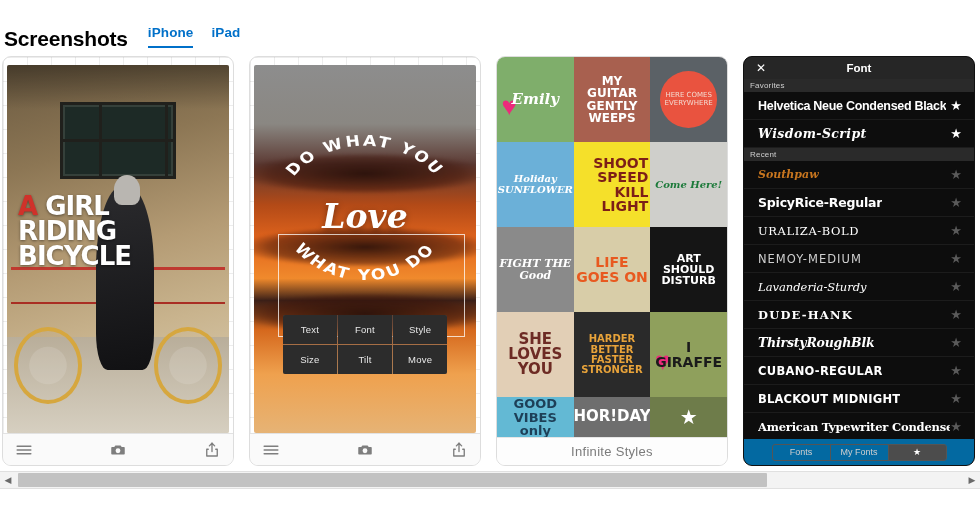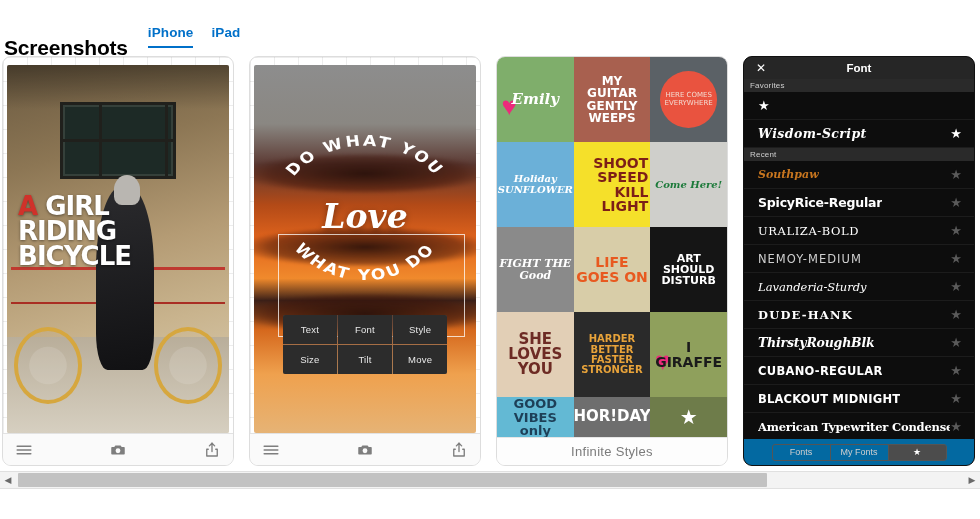--- a/index.html
+++ b/index.html
@@ -11,21 +11,21 @@
   }
 
   
   .header {
     position: absolute; left: 0; top: 0;
     width: 980px; height: 50px;
     display: flex; align-items: flex-start;
   }
   .page-title {
     font-size: 21px; font-weight: bold; color: #000;
-    margin-left: 4px; margin-top: 36px; letter-spacing: -0.2px;
+    margin-left: 4px; margin-top: 27px; letter-spacing: -0.2px;
   }
   .tabs { display: flex; margin-top: 25px; margin-left: 20px; gap: 18px; }
   .tab {
     font-size: 13.5px; color: #0070c9; font-weight: bold;
     padding-bottom: 6px; cursor: pointer; letter-spacing: 0.1px;
   }
   .tab.active { border-bottom: 2.5px solid #0070c9; }
 
   
   .strip {
@@ -399,20 +399,21 @@
 
   <div class="shot dark">
     <div class="fontpanel">
       <div class="fp-head">
         <span class="fp-close">✕</span>
         <span class="fp-title">Font</span>
       </div>
       <div id="font-list">
           <div class="fp-sec">Favorites</div>
           <div class="fp-row">
+            <span class="nm f-helv">Helvetica Neue Condensed Black</span>
             <span class="st">★</span>
           </div>
           <div class="fp-row">
             <span class="nm f-script">Wisdom-Script</span>
             <span class="st">★</span>
           </div>
           <div class="fp-sec">Recent</div>
           <div class="fp-row dim">
             <span class="nm f-south">Southpaw</span>
             <span class="st">★</span>

